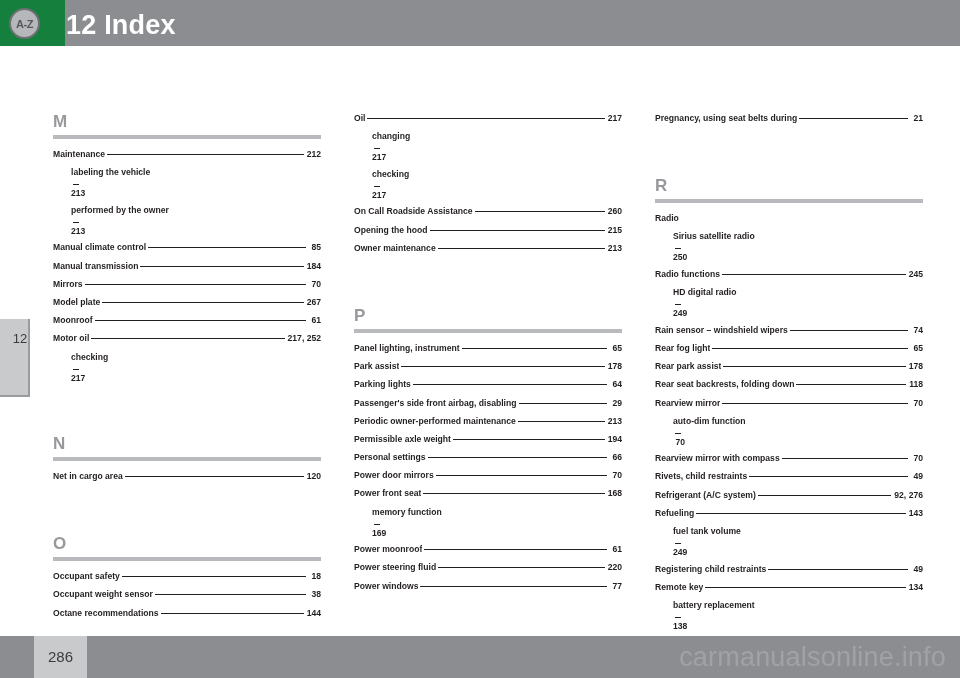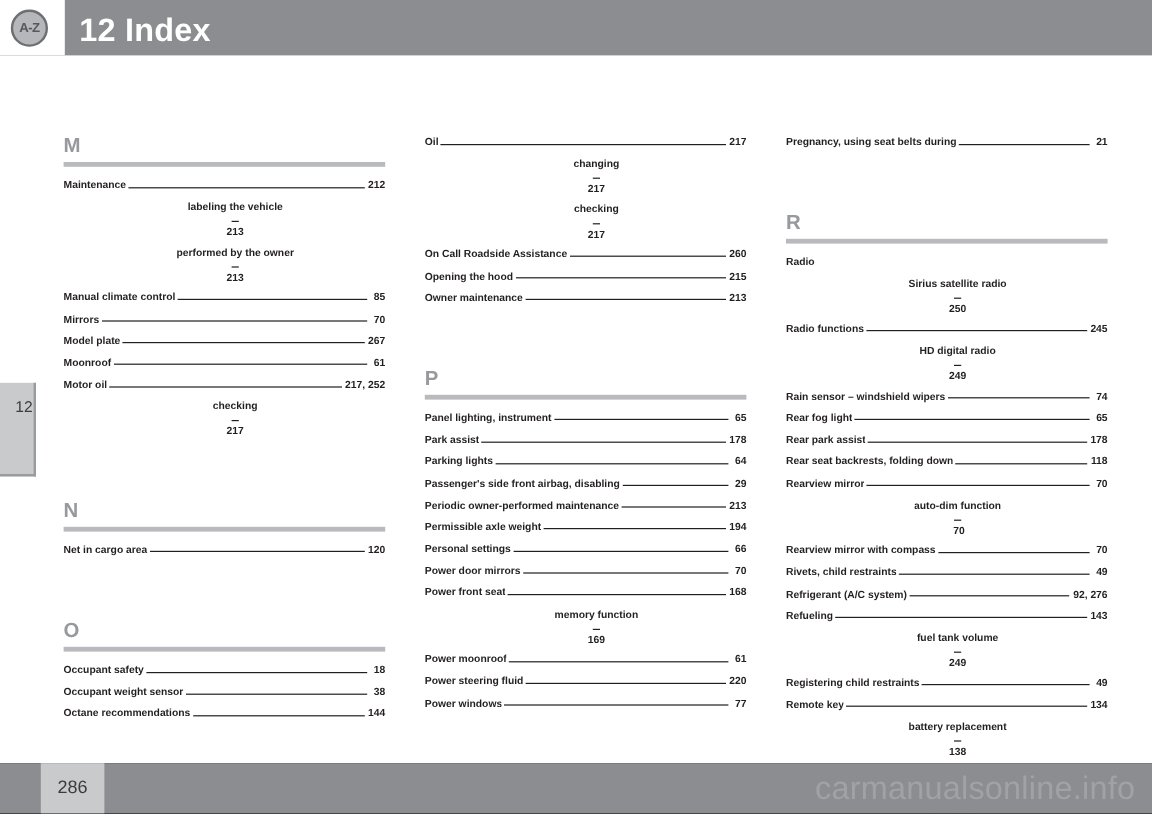--- a/index.html
+++ b/index.html
@@ -18,22 +18,22 @@
   
   #header-bar {
     position: absolute;
     left: 0; top: 0;
     width: 960px; height: 46px;
     background: #8b8d91;
   }
   #header-icon-box {
     position: absolute;
     left: 0; top: 0;
-    width: 54px; height: 46px;
-    background: #ffffff;
+    width: 65px; height: 46px;
+    background: #15803d;
   }
   #header-icon-circle {
     position: absolute;
     left: 9px; top: 8px;
     width: 31px; height: 31px;
     border-radius: 50%;
     border: 2px solid #6d6f73;
     background: #b6b7ba;
     box-sizing: border-box;
   }
@@ -108,21 +108,21 @@
   }
   .section-rule {
     height: 4px;
     background: #b9babd;
     margin-bottom: 9px;
   }
   .section-gap { height: 46px; }
 
   .entry {
     display: flex;
-    align-items: center;
+    align-items: flex-start;
     font-size: 8.6px;
     font-weight: bold;
     color: #231f20;
     line-height: 12px;
     margin-bottom: 6.2px;
     white-space: nowrap;
   }
   .entry.sub {
     padding-left: 18px;
     margin-bottom: 4.6px;
@@ -213,20 +213,25 @@
           <span class="label">performed by the owner</span>
           <span class="dots"></span>
           <span class="pageno">213</span>
         </div>
         <div class="entry">
           <span class="label">Manual climate control</span>
           <span class="dots"></span>
           <span class="pageno">85</span>
         </div>
         <div class="entry">
+          <span class="label">Manual transmission</span>
+          <span class="dots"></span>
+          <span class="pageno">184</span>
+        </div>
+        <div class="entry">
           <span class="label">Mirrors</span>
           <span class="dots"></span>
           <span class="pageno">70</span>
         </div>
         <div class="entry">
           <span class="label">Model plate</span>
           <span class="dots"></span>
           <span class="pageno">267</span>
         </div>
         <div class="entry">

